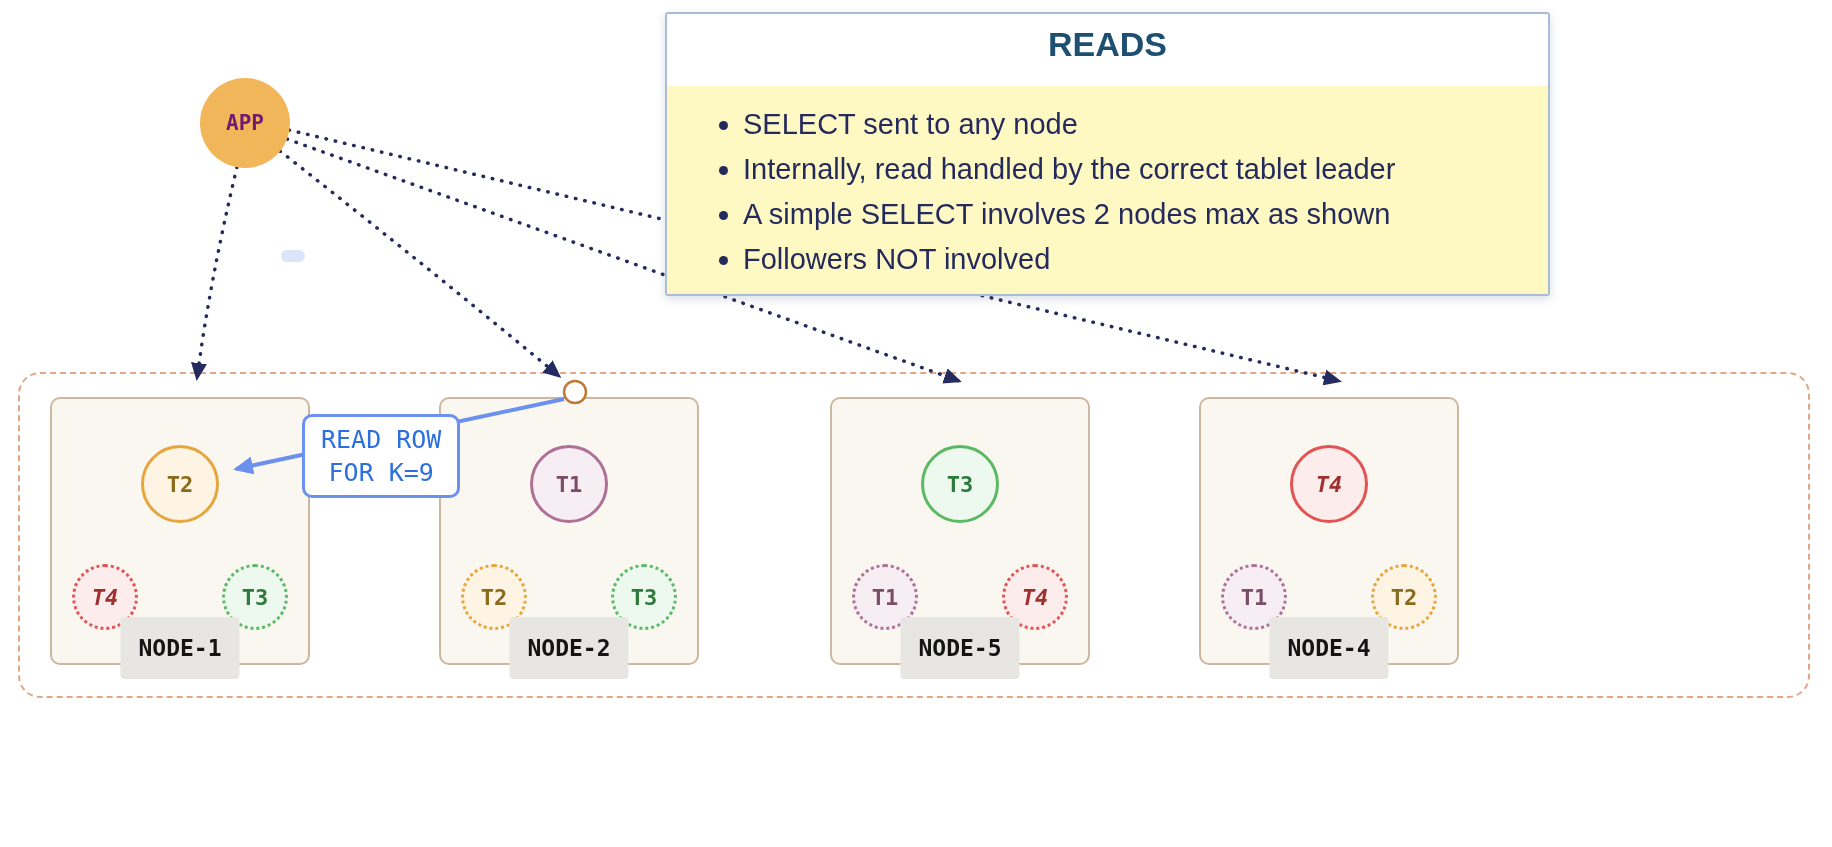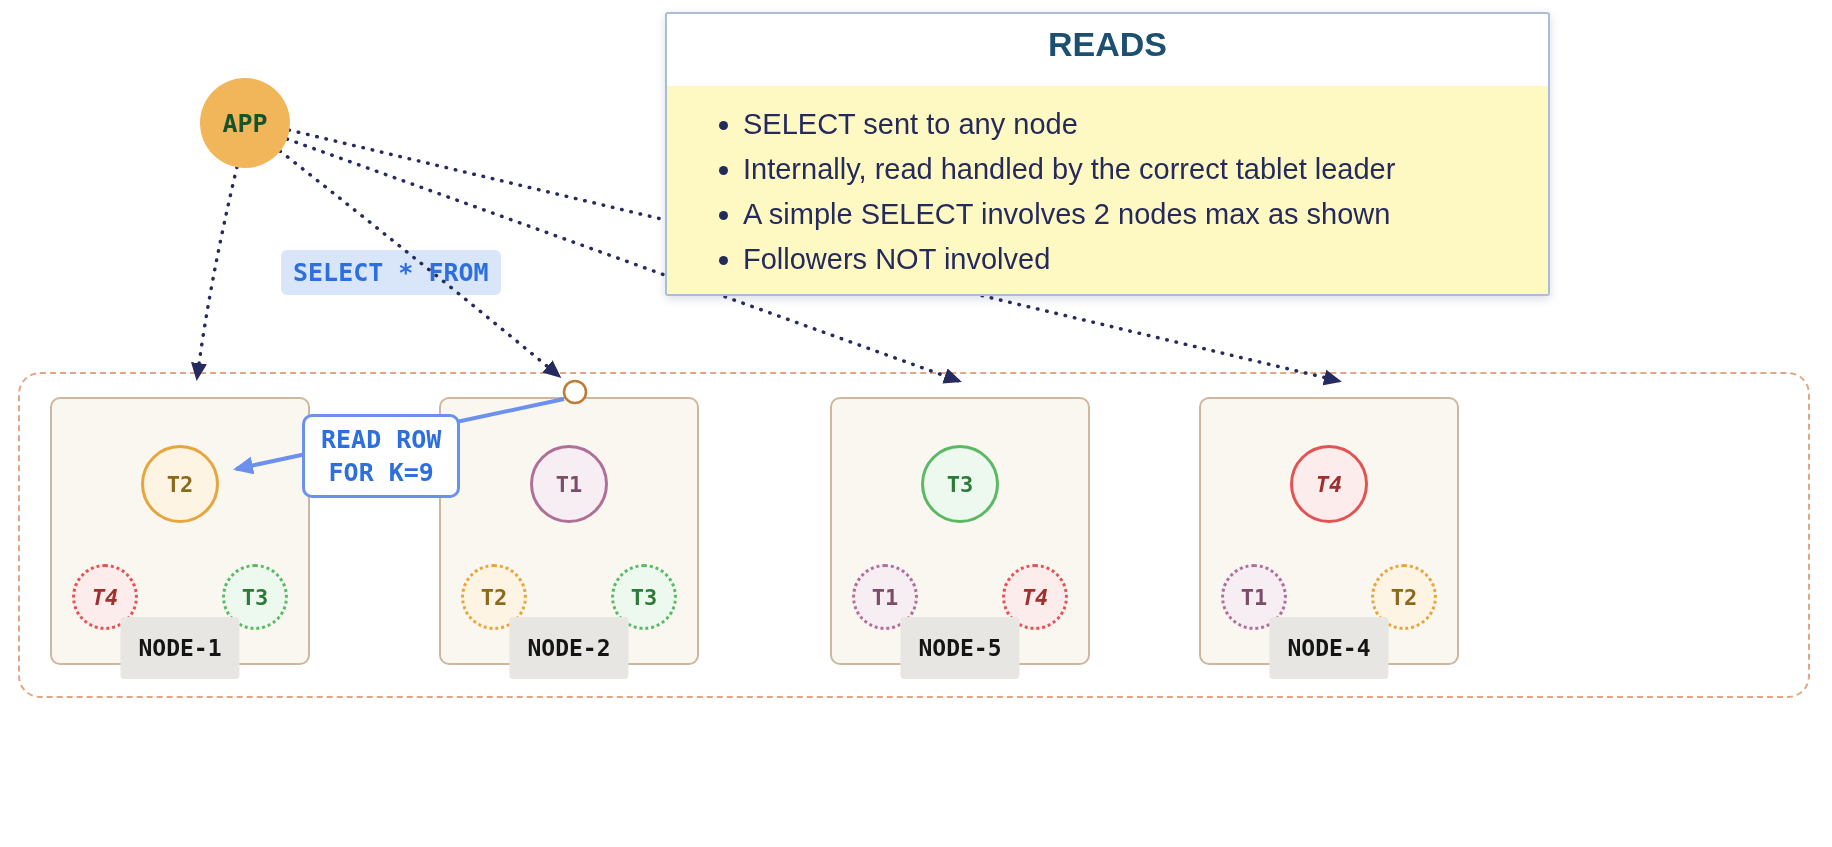--- a/index.html
+++ b/index.html
@@ -15,21 +15,21 @@
 
   
   .app-circle {
     position: absolute;
     left: 200px; top: 78px;
     width: 90px; height: 90px;
     border-radius: 50%;
     background: #f2b65a;
     display: flex; align-items: center; justify-content: center;
     font-family: "DejaVu Sans Mono", monospace;
-    font-weight: bold; font-size: 25px; color: #14532d;
+    font-weight: bold; font-size: 21px; color: #701a75;
     z-index: 4;
   }
 
   
   .reads-panel {
     position: absolute;
     left: 665px; top: 12px; width: 885px;
     background: #ffffff;
     border: 2px solid #a9bdd6;
     border-radius: 3px;
@@ -66,21 +66,21 @@
     z-index: 2;
     white-space: nowrap;
   }
   .read-row-label {
     position: absolute;
     left: 302px; top: 414px;
     background: #ffffff;
     border: 3px solid #6b90ee;
     color: #2e6fe0;
     font-family: "DejaVu Sans Mono", monospace;
-    font-weight: bold; font-size: 25px; line-height: 33px;
+    font-weight: normal; font-size: 25px; line-height: 33px;
     text-align: center;
     padding: 6px 16px;
     border-radius: 10px;
     z-index: 5;
     white-space: nowrap;
   }
 
   
   .cluster {
     position: absolute;
@@ -177,21 +177,20 @@
     <div class="node-box node-4">
       <div class="tablet leader" data-color="t4">T4</div>
       <div class="tablet follower f-left" data-color="t1">T1</div>
       <div class="tablet follower f-right" data-color="t2">T2</div>
       <div class="node-label">NODE-4</div>
     </div>
 
   </div>
 
   <div class="select-label">
-    <div>SELECT * FROM</div>
   </div>
 
   <svg class="arrows" viewBox="0 0 1832 847">
     <defs>
       <marker id="navy-arrow" markerUnits="userSpaceOnUse" markerWidth="18" markerHeight="16" refX="15" refY="8" orient="auto">
         <path d="M0,0 L18,8 L0,16 Z" fill="#262b5f"></path>
       </marker>
       <marker id="blue-arrow" markerUnits="userSpaceOnUse" markerWidth="20" markerHeight="18" refX="17" refY="9" orient="auto">
         <path d="M0,0 L20,9 L0,18 Z" fill="#6b90ee"></path>
       </marker>

